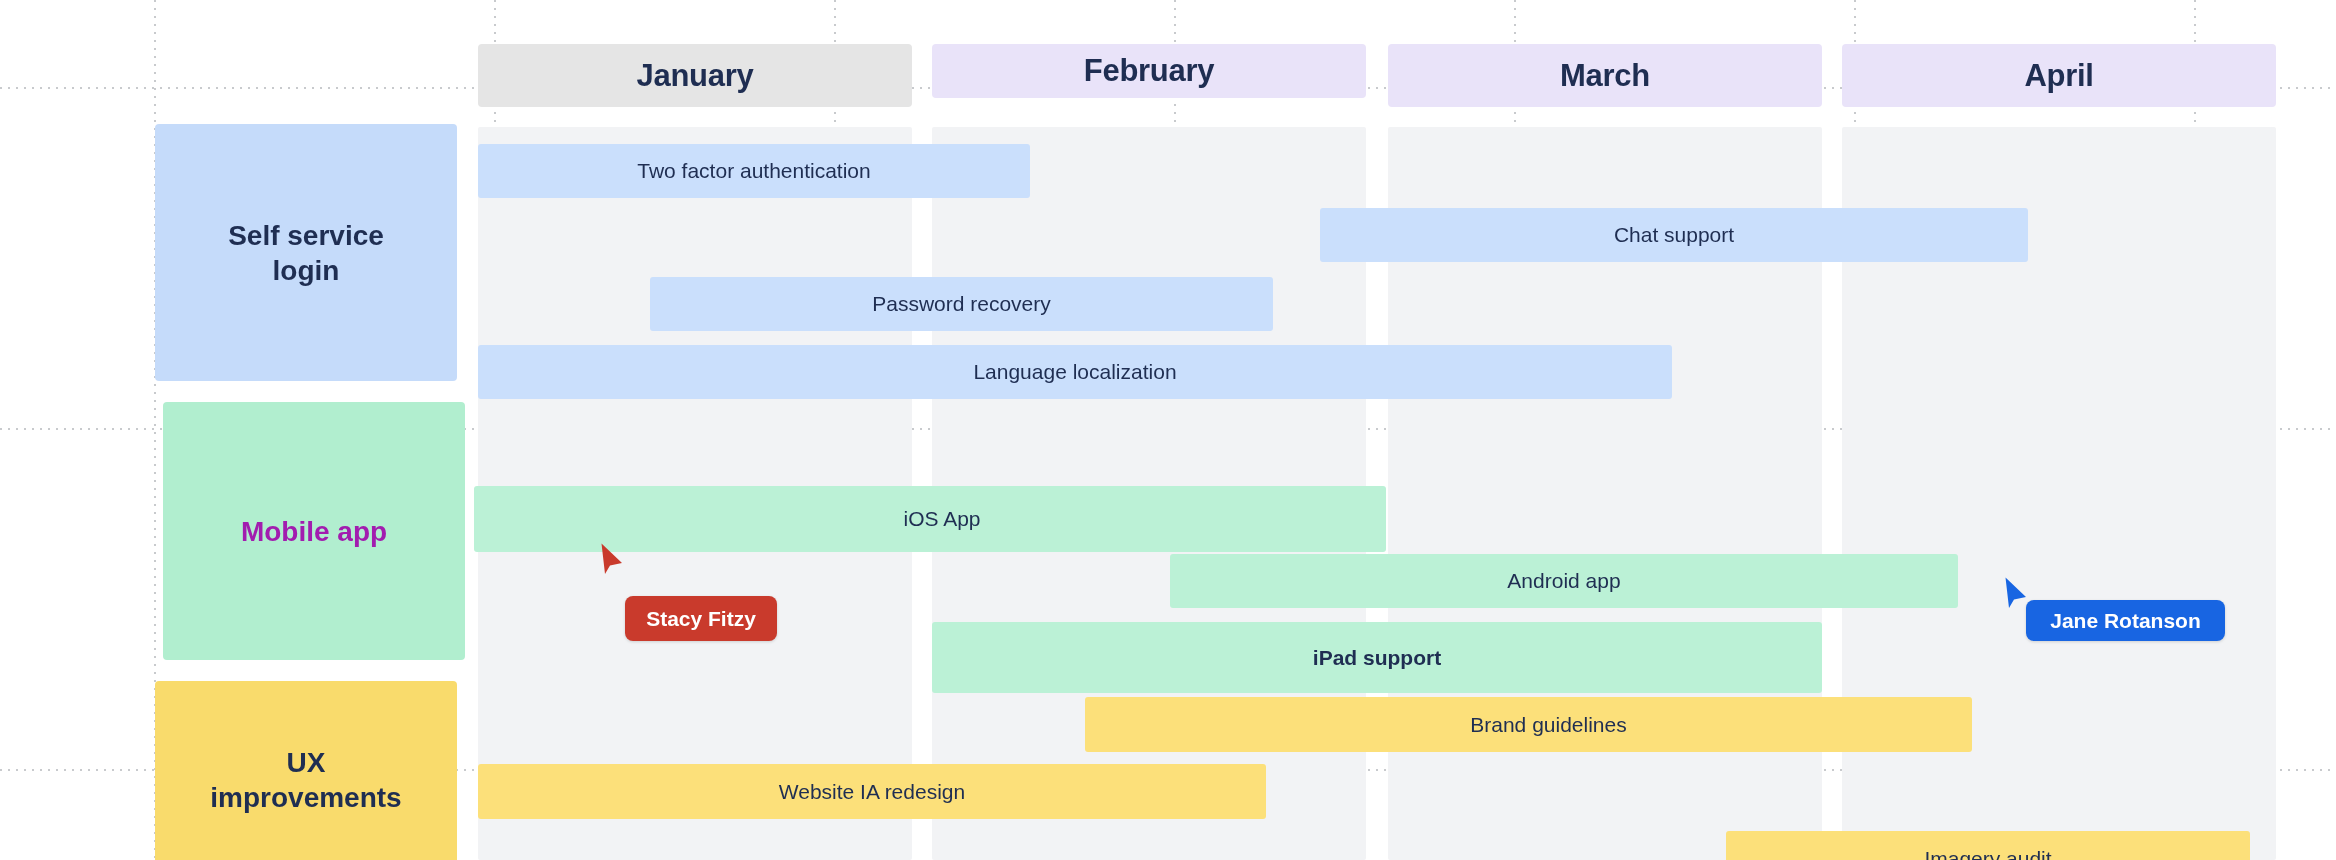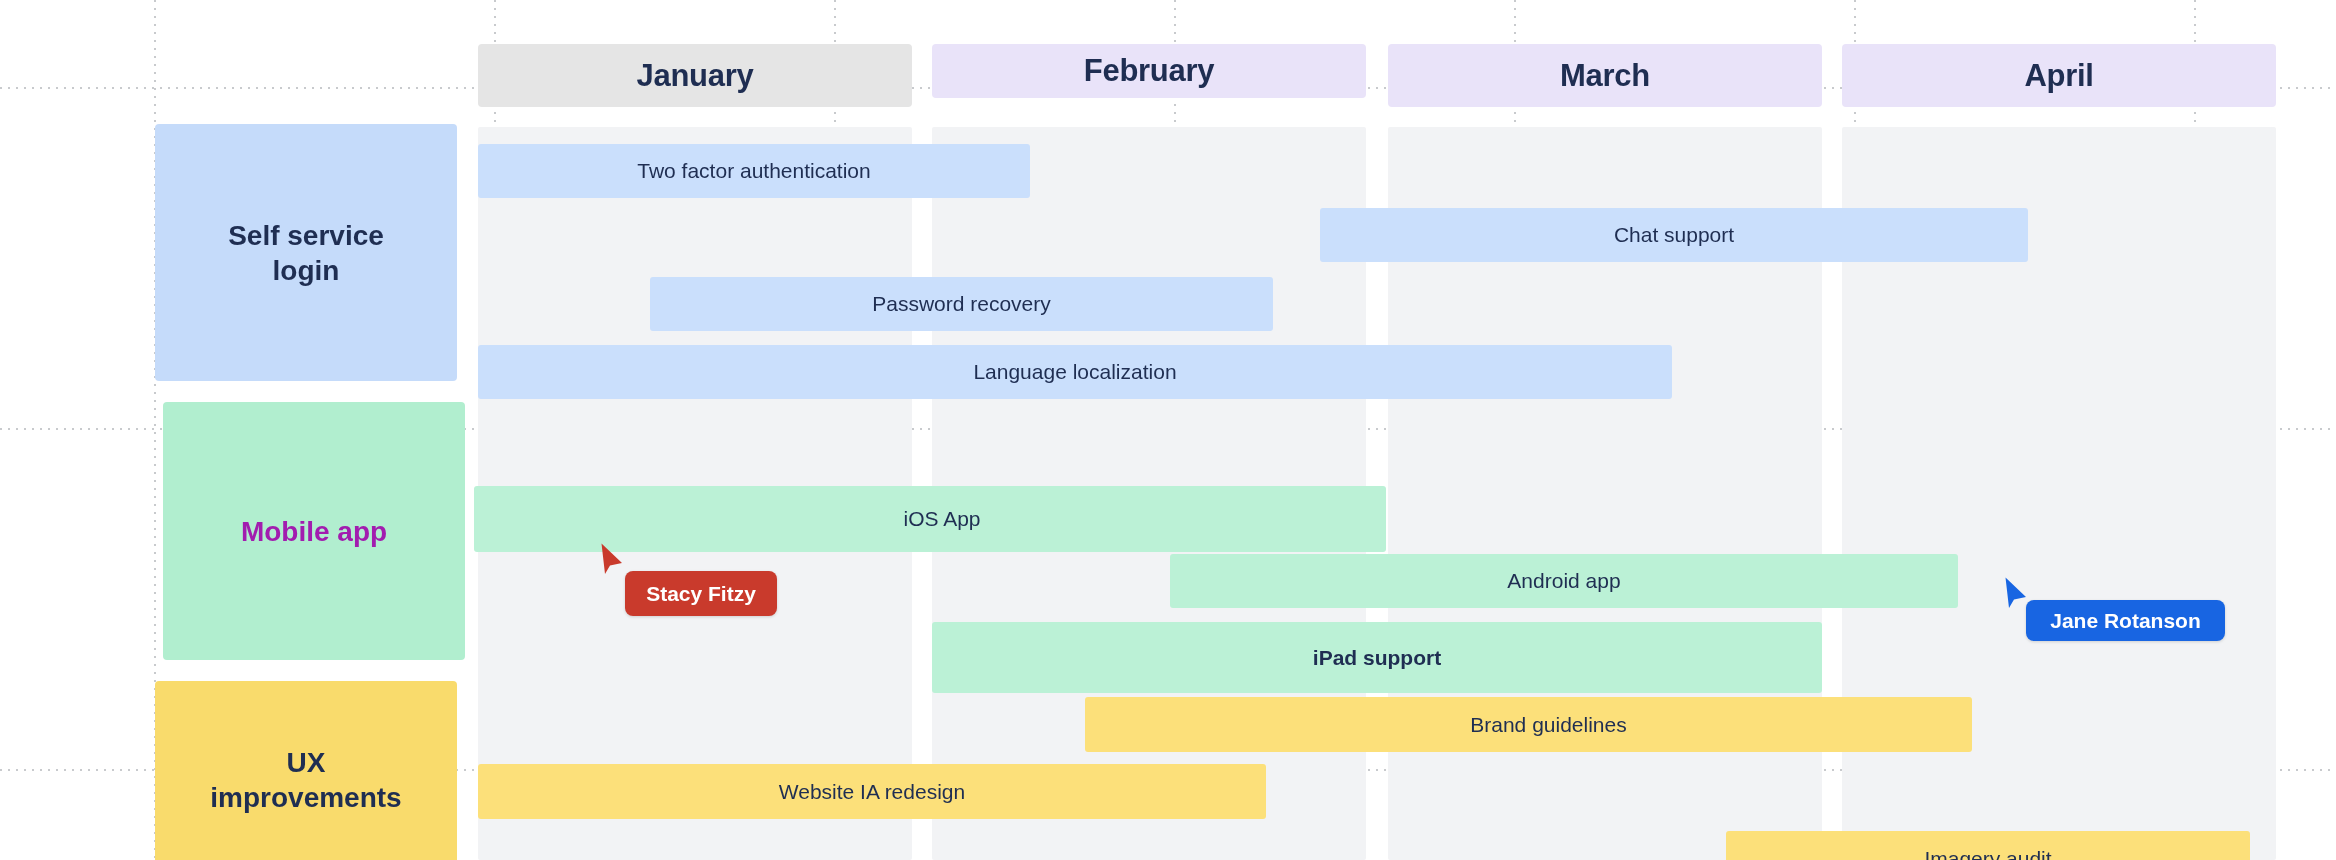--- a/index.html
+++ b/index.html
@@ -84,21 +84,21 @@
       <div class="task-bar" style="left: 932px; top: 606px; width: 890px; height: 71px; background: rgb(187, 241, 214); color: rgb(31, 46, 82); font-weight: bold;">iPad support</div>
       <div class="task-bar" style="left: 1085px; top: 681px; width: 847px; height: 55px; background: rgb(252, 224, 122); color: rgb(31, 46, 82); padding-left: 40px;">Brand guidelines</div>
       <div class="task-bar" style="left: 478px; top: 748px; width: 788px; height: 55px; background: rgb(252, 224, 122); color: rgb(31, 46, 82);">Website IA redesign</div>
       <div class="task-bar" style="left: 1726px; top: 815px; width: 524px; height: 55px; background: rgb(252, 224, 122); color: rgb(31, 46, 82);">Imagery audit</div>
     </div>
   <div id="cursor-layer">
       <div class="cursor">
         <div class="cursor-arrow" style="left: 601px; top: 543px;"><svg width="23" height="32" viewBox="0 0 23 32" xmlns="http://www.w3.org/2000/svg">
             <path d="M0.5 0.5 L21 20 L9 22.5 L4 31 Z" fill="#C93A2C"></path>
           </svg></div>
-        <div class="cursor-label" style="left: 625px; top: 571px; width: 152px; height: 45px; background: rgb(201, 58, 44); color: rgb(255, 255, 255);">Stacy Fitzy</div>
+        <div class="cursor-label" style="left: 625px; top: 596px; width: 152px; height: 45px; background: rgb(201, 58, 44); color: rgb(255, 255, 255);">Stacy Fitzy</div>
       </div>
       <div class="cursor">
         <div class="cursor-arrow" style="left: 2005px; top: 577px;"><svg width="23" height="32" viewBox="0 0 23 32" xmlns="http://www.w3.org/2000/svg">
             <path d="M0.5 0.5 L21 20 L9 22.5 L4 31 Z" fill="#1865E2"></path>
           </svg></div>
         <div class="cursor-label" style="left: 2026px; top: 600px; width: 199px; height: 41px; background: rgb(24, 101, 226); color: rgb(255, 255, 255);">Jane Rotanson</div>
       </div>
     </div>
 </div>
 

